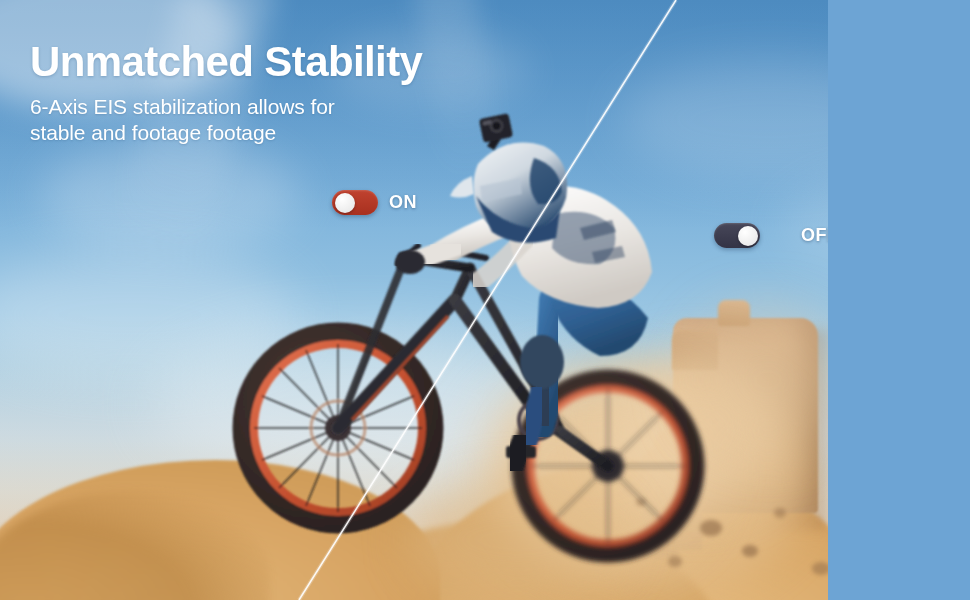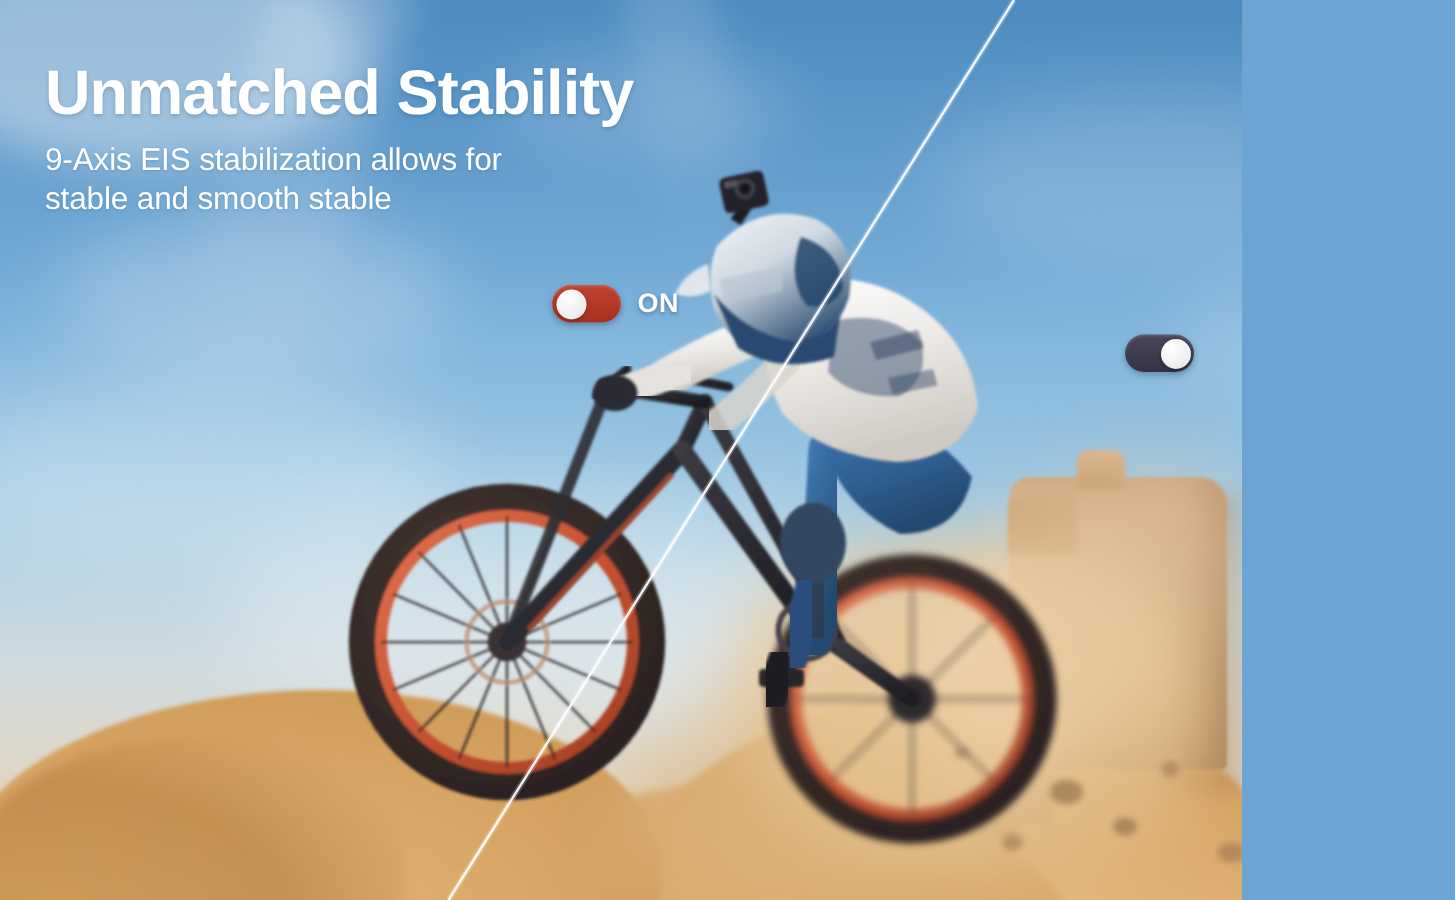--- a/index.html
+++ b/index.html
@@ -144,21 +144,21 @@
     letter-spacing:-.6px; line-height:1.06;
     text-shadow:0 1px 3px rgba(40,80,120,.30);
   }
   .subline {
     margin-top:9px; font-size:21px; font-weight:normal; color:#ffffff;
     line-height:1.28; letter-spacing:-.1px;
     text-shadow:0 1px 2px rgba(40,80,120,.25);
   }
 
   
-  .toggle-group { position:absolute; display:flex; align-items:center; gap:11px;margin-left:36px; }
+  .toggle-group { position:absolute; display:flex; align-items:center; gap:11px; }
   .tg-on  { left:332px; top:190px; }
   .tg-off { left:714px; top:223px;gap:41px; }
 
   .switch {
     position:relative; width:46px; height:25px; border-radius:13px;
     box-shadow:0 2px 4px rgba(20,45,75,.32), inset 0 1px 2px rgba(255,255,255,.16);
   }
   .switch.on  { background:linear-gradient(to bottom,#c0422f,#a8301f); }
   .switch.off { background:linear-gradient(to bottom,#474759,#333345); }
   .knob {
@@ -368,22 +368,22 @@
   </svg>
 
   <svg class="contrail" viewBox="0 0 970 600">
     <line x1="676" y1="0" x2="299" y2="600" stroke="#ffffff" stroke-width="1.6" opacity=".92"></line>
     <line x1="676" y1="0" x2="299" y2="600" stroke="#ffffff" stroke-width="4" opacity=".20"></line>
   </svg>
 
   <div class="textblock">
     <div class="headline">Unmatched Stability</div>
     <div class="subline">
-      <div>9-Axis EIS stabilization allows for</div>
-      <div>stable and smooth stable</div>
+      <div>6-Axis EIS stabilization allows for</div>
+      <div>stable and footage footage</div>
     </div>
   </div>
 
   <div class="toggle-group tg-on">
     <div class="switch on">
       <div class="knob left"></div>
     </div>
     <div class="toggle-label">ON</div>
   </div>
 

